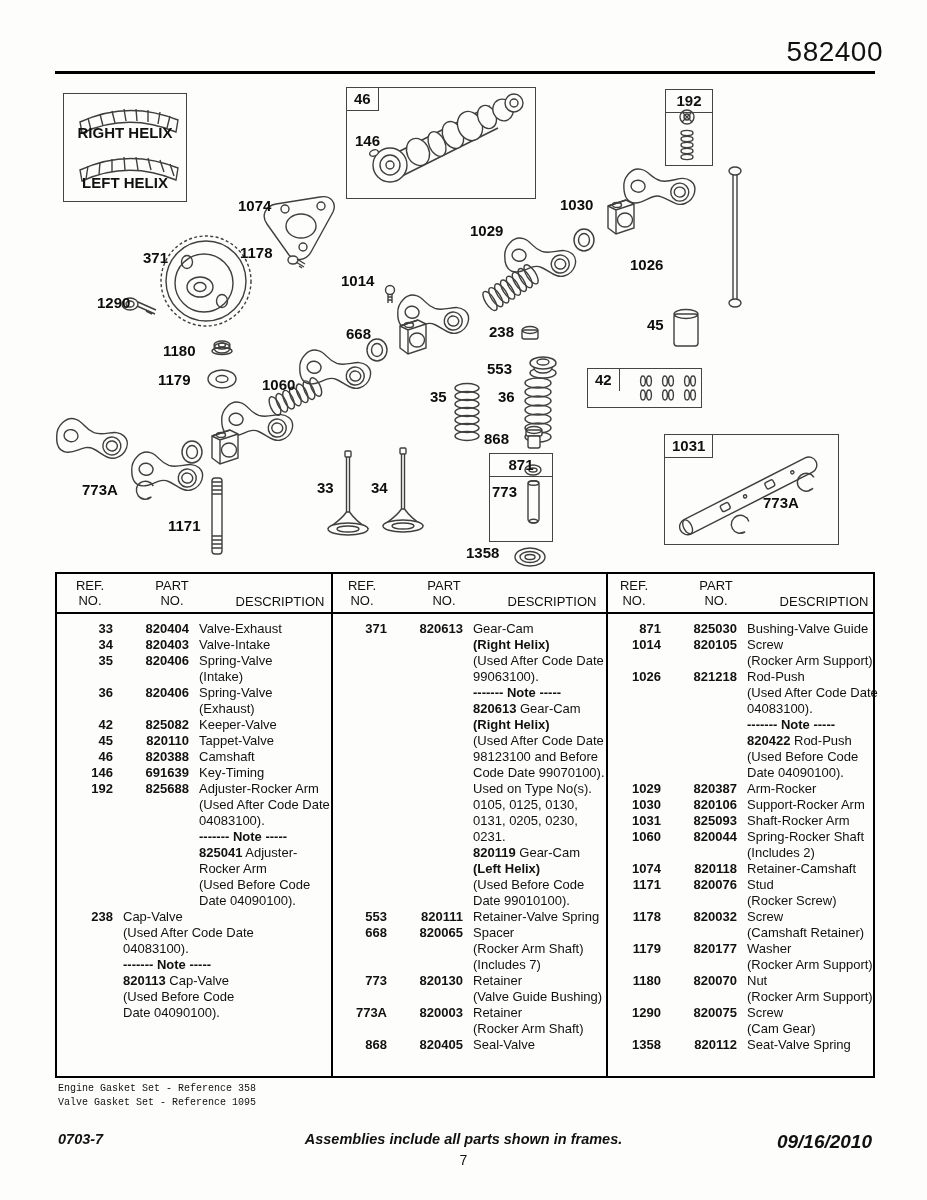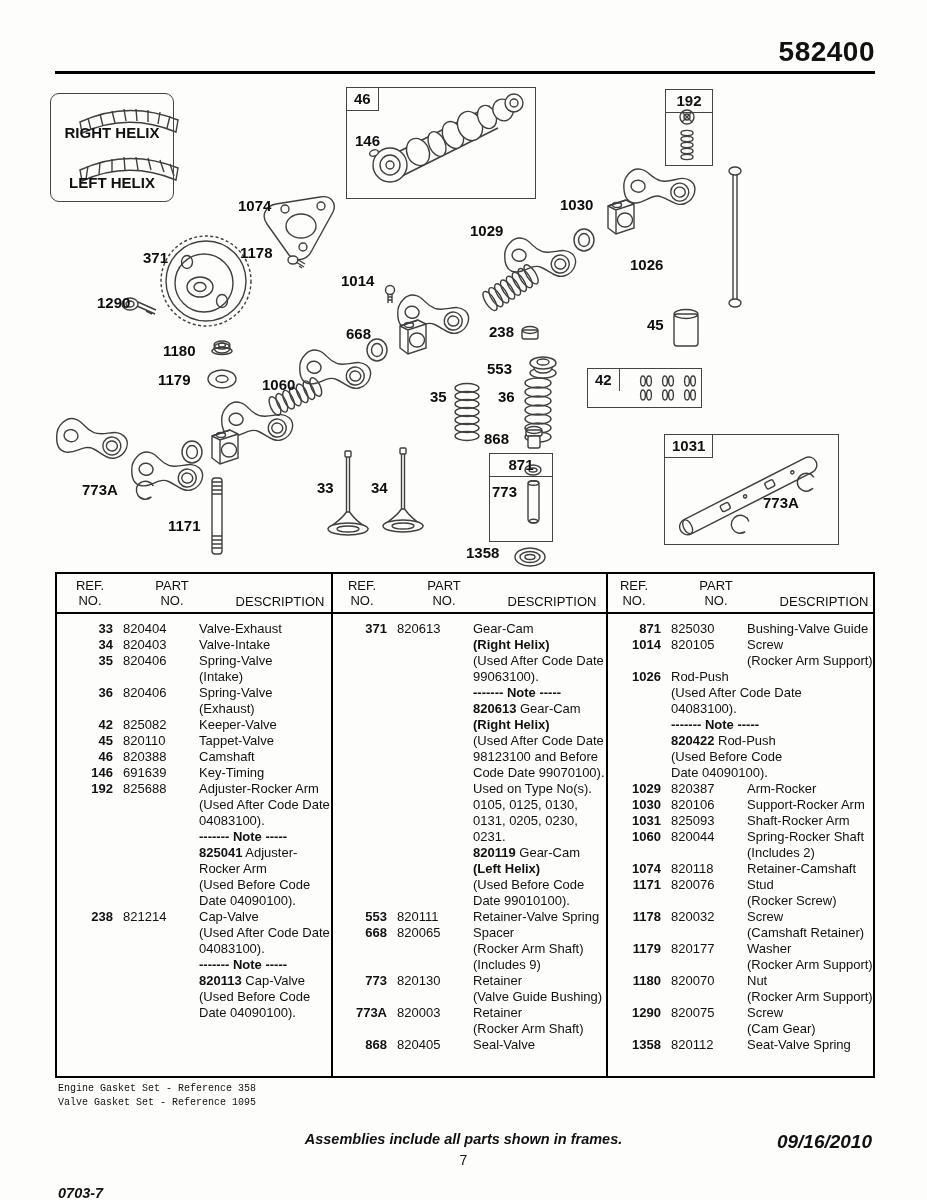--- a/index.html
+++ b/index.html
@@ -1,19 +1,19 @@
 <!DOCTYPE html>
 <html><head>
 <meta charset="utf-8">
 <style>
   html,body{margin:0;padding:0;background:#e8e8e8;}
   .page{position:relative;width:927px;height:1200px;background:#fdfdfc;margin:0 auto;
         font-family:"Liberation Sans", sans-serif;color:#111;overflow:hidden;}
   
-  .model{position:absolute;top:36px;right:52px;font-size:28px;font-weight:bold;letter-spacing:.5px;}
+  .model{position:absolute;top:36px;right:44px;font-size:28px;font-weight:normal;letter-spacing:.5px;}
   .hrule{position:absolute;left:55px;top:71px;width:820px;height:3px;background:#000;}
   
   .diagram{position:absolute;left:0;top:76px;width:927px;height:494px;}
   .diagram svg{position:absolute;left:0;top:-76px;width:927px;height:570px;}
   .callout{position:absolute;font-size:15px;font-weight:bold;color:#0d0d0d;white-space:nowrap;}
   .frame{position:absolute;border:1.5px solid #444;background:transparent;}
   .frame .taglabel{position:absolute;font-size:15px;font-weight:bold;padding:2px 7px 3px 7px;}
   .tagbox{border-right:1.5px solid #444;border-bottom:1.5px solid #444;left:0;top:0;}
   .tagline{left:0;top:0;right:0;text-align:center;border-bottom:1.2px solid #444;}
   .helixlabel{position:absolute;font-size:15px;font-weight:bold;width:100%;text-align:center;}
@@ -22,27 +22,27 @@
   .vline{position:absolute;top:0;bottom:0;width:1.5px;background:#000;}
   .v1{left:274px}.v2{left:549px}
   .thead{display:flex;height:38px;border-bottom:2.5px solid #000;}
   .thcol{width:274px;display:grid;grid-template-columns:46px 78px auto;column-gap:8px;padding:4px 0 0 10px;box-sizing:border-box;font-size:13px;gap:20px;}
   .thc{text-align:center;line-height:15px;}
   .thdesc{align-self:end;padding-bottom:3px;text-align:center;}
   .tbody{display:flex;align-items:flex-start;}
   .tcol{width:274px;box-sizing:border-box;padding:7px 2px 0 10px;}
   .entry{display:grid;grid-template-columns:46px 66px auto;column-gap:10px;font-size:13px;line-height:16px;}
   .eref{text-align:right;font-weight:bold;}
-  .epart{font-weight:normal;}
+  .epart{text-align:right;font-weight:bold;}
   .dline{white-space:nowrap;}
   .b{font-weight:bold;}
   
   .footnote{position:absolute;left:58px;font-size:10px;line-height:15px;font-family:Liberation Mono, monospace;}
   .fn0{top:1081px}.fn1{top:1095px}
-  .footer-left{position:absolute;left:58px;top:1185px;font-size:14.5px;font-weight:bold;font-style:italic;}
+  .footer-left{position:absolute;left:58px;top:1131px;font-size:14.5px;font-weight:bold;font-style:italic;}
   .footer-center{position:absolute;left:0;width:927px;top:1131px;text-align:center;font-size:14.5px;font-weight:bold;font-style:italic;}
   .footer-right{position:absolute;right:55px;top:1131px;font-size:19px;font-weight:bold;font-style:italic;}
   .pageno{position:absolute;left:0;width:927px;top:1152px;text-align:center;font-size:14px;}
   .art{stroke:#3f3f3f;fill:none;stroke-width:1.4;}
   .artf{stroke:#3f3f3f;fill:#fdfdfc;stroke-width:1.4;}
 </style>
 </head>
 <body>
 
 <div class="page">
@@ -290,21 +290,21 @@
           <rect class="art" x="718" y="491" width="9" height="7" rx="2"></rect>
           <rect class="art" x="768" y="491" width="9" height="7" rx="2"></rect>
           <circle class="art" cx="745" cy="494" r="1.6"></circle>
           <circle class="art" cx="798" cy="494" r="1.6"></circle>
         </g>
         <use href="#cclip" transform="translate(806,482) rotate(10)"></use>
         <use href="#cclip" transform="translate(740,524) rotate(25)"></use>
       </g>
     </svg>
 
-    <div class="frame" style="left:50px;top:17px;width:122px;height:107px;border-radius:9px;">
+    <div class="frame" style="left:63px;top:17px;width:122px;height:107px;">
       <div class="helixlabel" style="top:30px;">RIGHT HELIX</div>
       <div class="helixlabel" style="top:80px;">LEFT HELIX</div>
     </div>
 
     <div class="frame" style="left:346px;top:11px;width:188px;height:110px;">
       <div class="taglabel tagbox">46</div>
     </div>
 
     <div class="frame" style="left:665px;top:13px;width:46px;height:75px;">
       <div class="taglabel tagline">192</div>
@@ -457,21 +457,20 @@
               <div class="dline"><span>04083100).</span></div>
               <div class="dline"><span class="b">------- Note -----</span></div>
               <div class="dline"><span class="b">825041</span><span> Adjuster-</span></div>
               <div class="dline"><span>Rocker Arm</span></div>
               <div class="dline"><span>(Used Before Code</span></div>
               <div class="dline"><span>Date 04090100).</span></div>
             </div>
           </div>
           <div class="entry">
             <div class="eref">238</div>
-            <div class="epart">821214</div>
             <div class="edesc">
               <div class="dline"><span>Cap-Valve</span></div>
               <div class="dline"><span>(Used After Code Date</span></div>
               <div class="dline"><span>04083100).</span></div>
               <div class="dline"><span class="b">------- Note -----</span></div>
               <div class="dline"><span class="b">820113</span><span> Cap-Valve</span></div>
               <div class="dline"><span>(Used Before Code</span></div>
               <div class="dline"><span>Date 04090100).</span></div>
             </div>
           </div>
@@ -507,21 +506,21 @@
             <div class="edesc">
               <div class="dline"><span>Retainer-Valve Spring</span></div>
             </div>
           </div>
           <div class="entry">
             <div class="eref">668</div>
             <div class="epart">820065</div>
             <div class="edesc">
               <div class="dline"><span>Spacer</span></div>
               <div class="dline"><span>(Rocker Arm Shaft)</span></div>
-              <div class="dline"><span>(Includes 9)</span></div>
+              <div class="dline"><span>(Includes 7)</span></div>
             </div>
           </div>
           <div class="entry">
             <div class="eref">773</div>
             <div class="epart">820130</div>
             <div class="edesc">
               <div class="dline"><span>Retainer</span></div>
               <div class="dline"><span>(Valve Guide Bushing)</span></div>
             </div>
           </div>
@@ -552,20 +551,21 @@
           <div class="entry">
             <div class="eref">1014</div>
             <div class="epart">820105</div>
             <div class="edesc">
               <div class="dline"><span>Screw</span></div>
               <div class="dline"><span>(Rocker Arm Support)</span></div>
             </div>
           </div>
           <div class="entry">
             <div class="eref">1026</div>
+            <div class="epart">821218</div>
             <div class="edesc">
               <div class="dline"><span>Rod-Push</span></div>
               <div class="dline"><span>(Used After Code Date</span></div>
               <div class="dline"><span>04083100).</span></div>
               <div class="dline"><span class="b">------- Note -----</span></div>
               <div class="dline"><span class="b">820422</span><span> Rod-Push</span></div>
               <div class="dline"><span>(Used Before Code</span></div>
               <div class="dline"><span>Date 04090100).</span></div>
             </div>
           </div>

